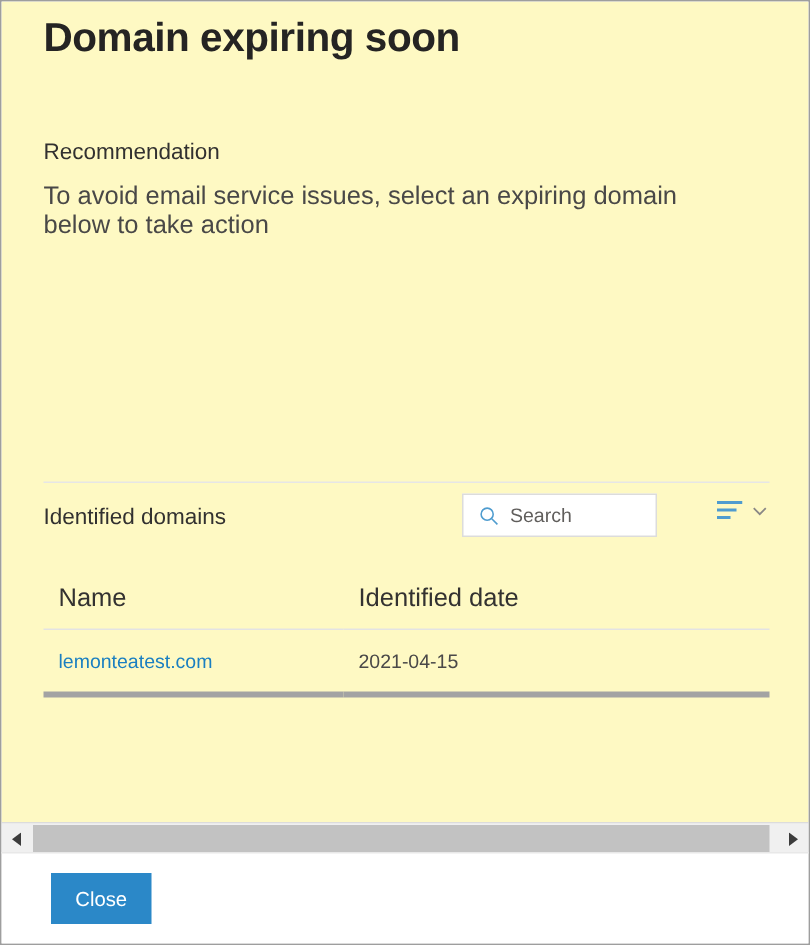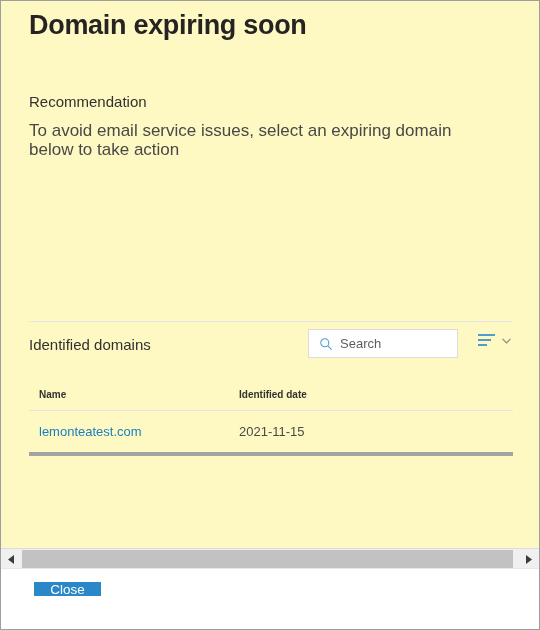--- a/index.html
+++ b/index.html
@@ -106,21 +106,21 @@
     right: 159px;
     top: 7px;
     font-size: 13px;
     color: #333231;
     white-space: nowrap;
   }
   .search-box {
     position: absolute;
     left: 279px;
     top: 0;
-    width: 150px;
+    width: 130px;
     height: 29px;
     border: 1px solid #dcdcdc;
     background: #ffffff;
     box-sizing: border-box;
     display: flex;
     align-items: center;
   }
   .search-icon {
     margin-left: 10px;
     width: 14px;
@@ -167,22 +167,22 @@
   .domains-table {
     position: absolute;
     left: 28px;
     top: 388px;
     width: 484px;
     border-collapse: collapse;
     table-layout: fixed;
   }
   .domains-table th {
     text-align: left;
-    font-size: 10px;
-    font-weight: bold;
+    font-size: 17px;
+    font-weight: normal;
     color: #333231;
     padding: 0 0 10px 10px;
     border-bottom: 1px solid #e3e3e3;
   }
   .domains-table td {
     font-size: 13px;
     color: #4a4948;
     padding: 13px 0 13px 10px;
     border-bottom: 4px solid #a3a3a3;
   }
@@ -238,21 +238,21 @@
     bottom: 0;
     height: 60px;
     background: #ffffff;
     border-top: 1px solid #e8e8e8;
   }
   .close-button {
     position: absolute;
     left: 33px;
     top: 13px;
     width: 67px;
-    height: 14px;
+    height: 34px;
     background: #2b88c8;
     color: #ffffff;
     border: 0;
     font-family: "Liberation Sans", sans-serif;
     font-size: 13.5px;
     cursor: pointer;
     padding: 0;
   }
 </style>
 </head>
@@ -303,21 +303,21 @@
         <tr>
           <th class="col-name">Name</th>
           <th>Identified date</th>
         </tr>
       </thead>
       <tbody>
         <tr>
           <td>
             <span class="cell-link">lemonteatest.com</span>
           </td>
-          <td>2021-11-15</td>
+          <td>2021-04-15</td>
         </tr>
       </tbody>
     </table>
 
   </div>
 
   <div class="hscrollbar">
     <div class="scroll-arrow">
       <svg width="7" height="9" viewBox="0 0 7 9">
         <polygon points="6,0 6,9 0,4.5" fill="#3c3c3c"></polygon>

